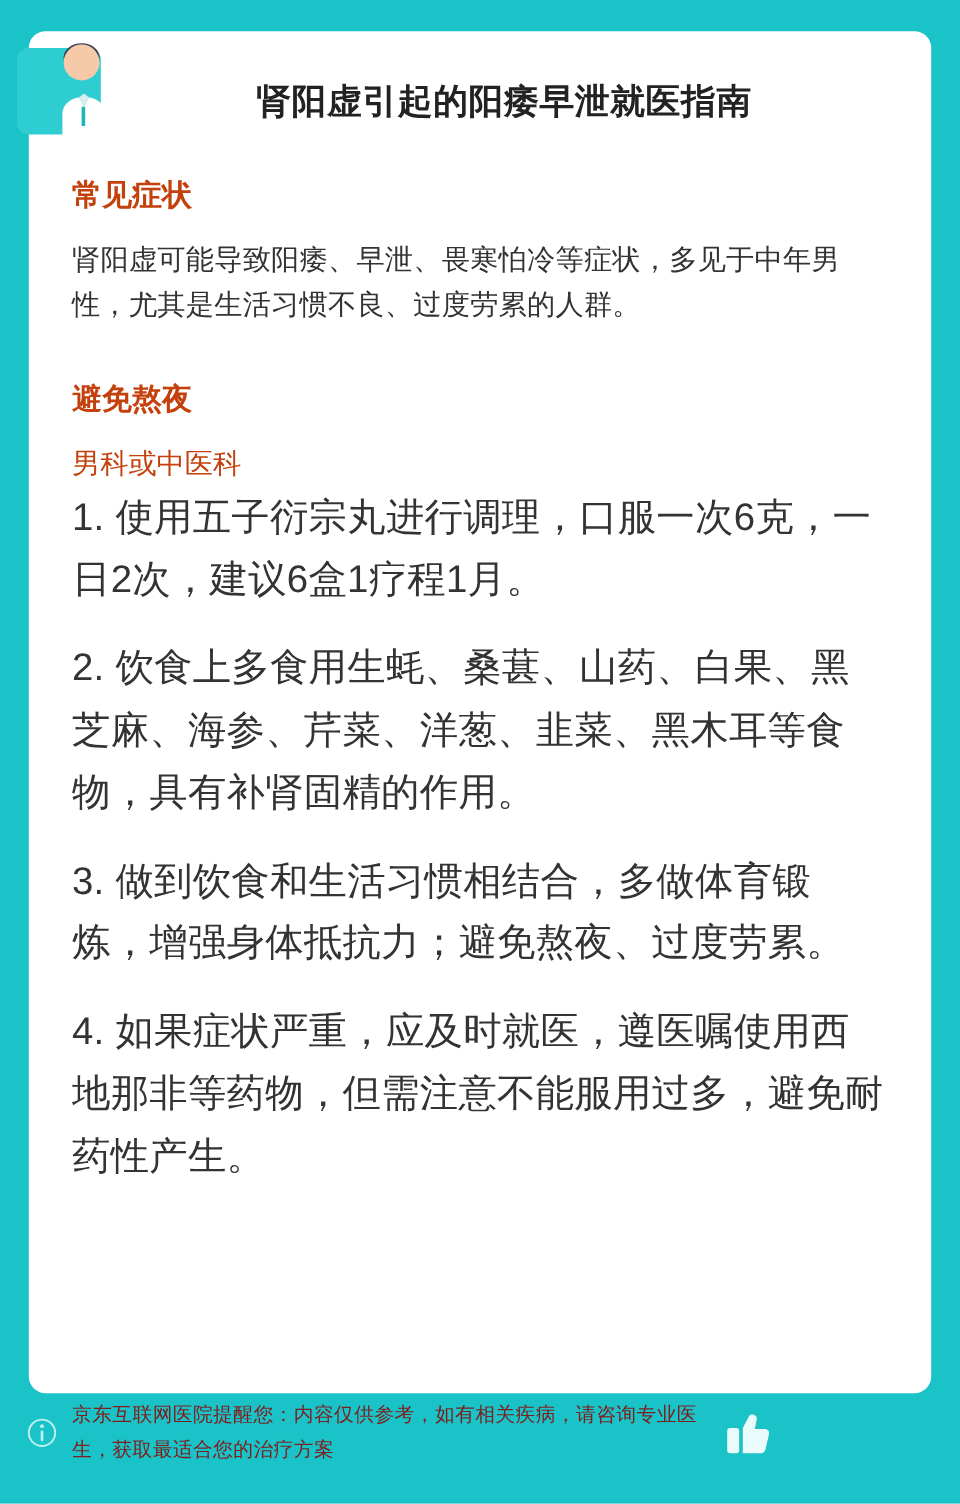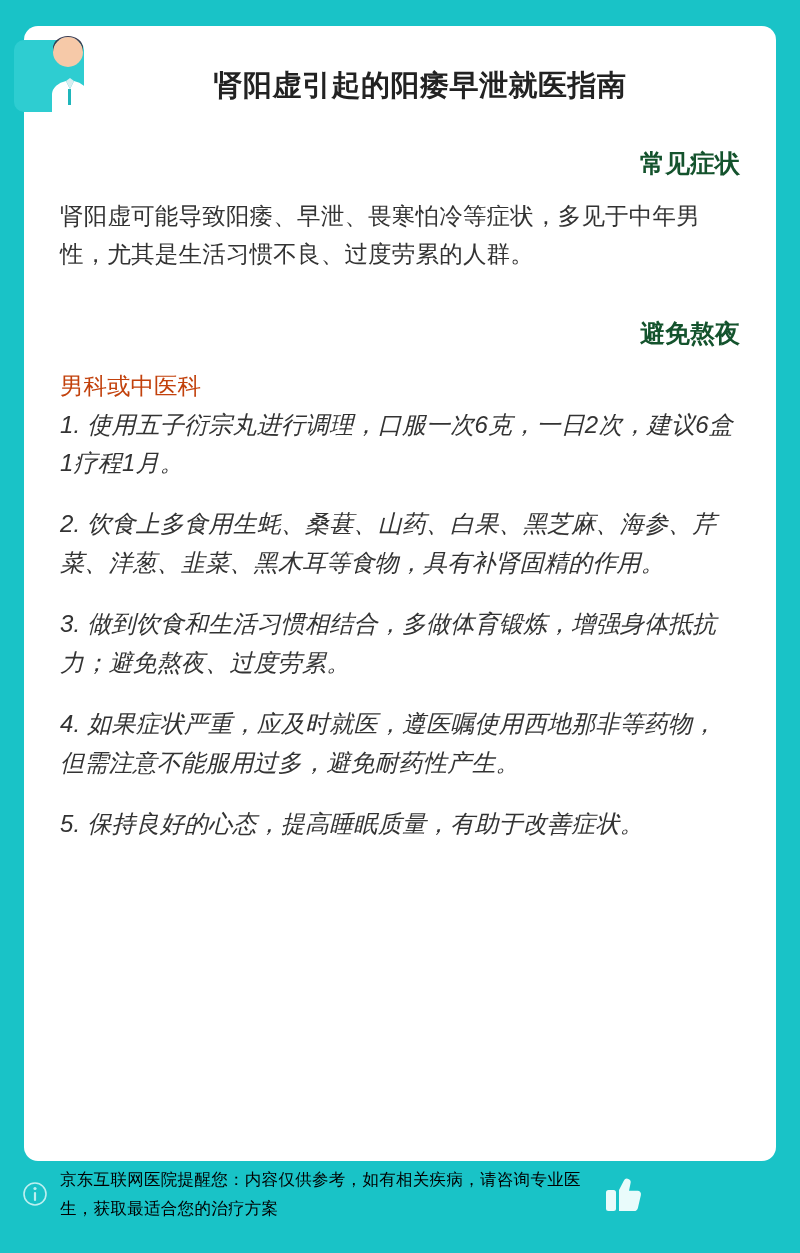--- a/index.html
+++ b/index.html
@@ -44,50 +44,48 @@
     color: #222222;
     text-align: center;
     letter-spacing: 0.5px;
     margin: 8px 0 0 0;
     padding-left: 40px;
     line-height: 1.2;
   }
   .section-head {
     font-size: 25px;
     font-weight: bold;
-    color: #14532d;
+    color: #c2410c;
     margin: 44px 0 18px 0;
     line-height: 1.3;
-    text-align: right;
   }
   .para {
     font-size: 23.5px;
     color: #333333;
     line-height: 1.62;
     margin: 0 0 16px 0;
     letter-spacing: 0.2px;
   }
   .plain {
     font-size: 23.5px;
     color: #c2410c;
     line-height: 1.6;
     margin: 0;
   }
   .list {
     margin: 0;
     padding: 0;
     list-style: none;
   }
   .list li {
-    font-size: 24px;
+    font-size: 32px;
     color: #333333;
     line-height: 1.62;
     margin: 0 0 22px 0;
     letter-spacing: 0.2px;
-    font-style: italic;
   }
   .footer {
     position: absolute;
     left: 0;
     right: 0;
     bottom: 0;
     height: 118px;
     padding: 0 22px;
     box-sizing: border-box;
     display: flex;
@@ -95,21 +93,21 @@
     gap: 12px;
   }
   .footer-icon {
     flex: 0 0 auto;
     width: 26px;
     height: 26px;
   }
   .footer-text {
     flex: 1 1 auto;
     font-size: 16.5px;
-    color: #000000;
+    color: #7f1d1d;
     line-height: 1.75;
     letter-spacing: 0.3px;
   }
   .thumb {
     flex: 0 0 auto;
     width: 40px;
     height: 42px;
   }
 </style>
 </head>
@@ -135,21 +133,20 @@
     <p class="para">肾阳虚可能导致阳痿、早泄、畏寒怕冷等症状，多见于中年男性，尤其是生活习惯不良、过度劳累的人群。</p>
 
     <div class="section-head">避免熬夜</div>
     <p class="plain">男科或中医科</p>
 
     <ul class="list">
       <li>1. 使用五子衍宗丸进行调理，口服一次6克，一日2次，建议6盒1疗程1月。</li>
       <li>2. 饮食上多食用生蚝、桑葚、山药、白果、黑芝麻、海参、芹菜、洋葱、韭菜、黑木耳等食物，具有补肾固精的作用。</li>
       <li>3. 做到饮食和生活习惯相结合，多做体育锻炼，增强身体抵抗力；避免熬夜、过度劳累。</li>
       <li>4. 如果症状严重，应及时就医，遵医嘱使用西地那非等药物，但需注意不能服用过多，避免耐药性产生。</li>
-      <li>5. 保持良好的心态，提高睡眠质量，有助于改善症状。</li>
     </ul>
 
   </div>
 
   <div class="footer">
     <svg class="footer-icon" viewBox="0 0 26 26" xmlns="http://www.w3.org/2000/svg">
       <circle cx="13" cy="13" r="11" fill="none" stroke="#bdeff0" stroke-width="1.6"></circle>
       <circle cx="13" cy="7.5" r="1.6" fill="#bdeff0"></circle>
       <rect x="11.9" y="11" width="2.2" height="9" rx="1.1" fill="#bdeff0"></rect>
     </svg>

